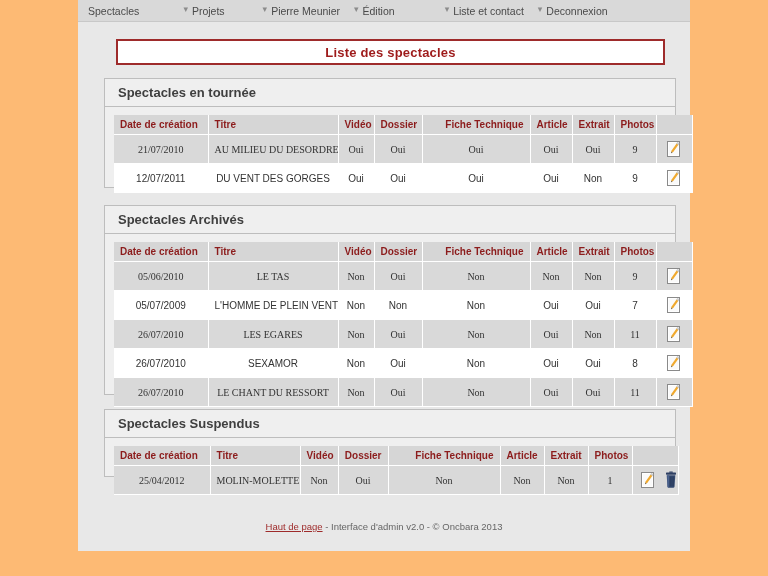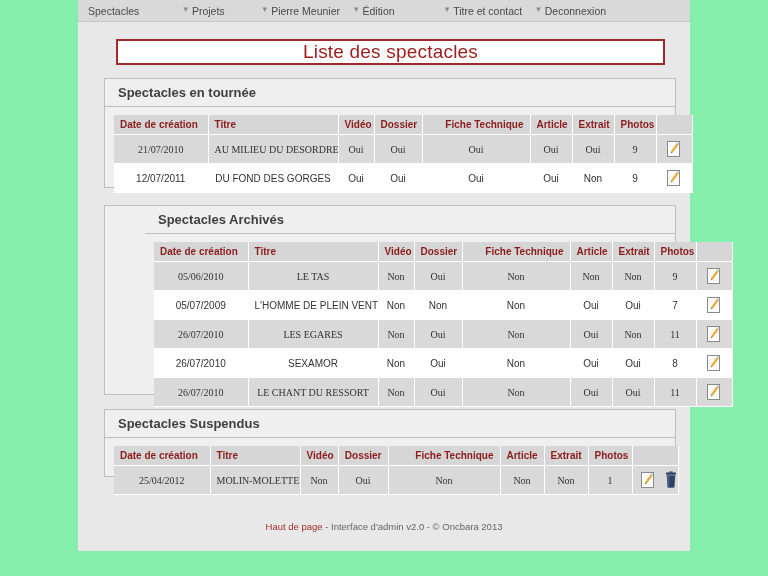--- a/index.html
+++ b/index.html
@@ -9,21 +9,21 @@
     height: 576px;
     background: #ffffff;
     font-family: "Liberation Sans", sans-serif;
     overflow: hidden;
   }
 
   #root {
     position: relative;
     width: 768px;
     height: 576px;
-    background: #86efac;
+    background: #fdba74;
   }
 
   
   .page-column {
     position: absolute;
     left: 78px;
     top: 0;
     width: 612px;
     height: 551px;
     background: #e8e8e8;
@@ -74,22 +74,22 @@
     height: 26px;
     background: #ffffff;
     border: 2px solid #9e2b2b;
     box-sizing: border-box;
     display: flex;
     align-items: center;
     justify-content: center;
   }
   .title-text {
     color: #9e1b1b;
-    font-size: 19px;
-    font-weight: normal;
+    font-size: 13px;
+    font-weight: bold;
     letter-spacing: 0.2px;
   }
 
   
   .panel {
     position: absolute;
     background: #efefef;
     border: 1px solid #bdbdbd;
     box-sizing: border-box;
   }
@@ -185,20 +185,21 @@
     position: absolute;
     left: 78px;
     top: 521px;
     width: 612px;
     text-align: center;
     font-size: 9.5px;
     color: #666666;
   }
   .footer a {
     color: #9e2b2b;
+    text-decoration: underline;
     cursor: pointer;
   }
 </style>
 </head>
 <body>
 
 <div id="root">
 
   <div class="page-column"></div>
 
@@ -208,21 +209,21 @@
     <span class="nav-sep">▾</span>
     <span class="nav-item">Projets</span>
     <span class="nav-pad nav-gap-b"></span>
     <span class="nav-sep">▾</span>
     <span class="nav-item">Pierre Meunier</span>
     <span class="nav-pad nav-gap-c"></span>
     <span class="nav-sep">▾</span>
     <span class="nav-item">Édition</span>
     <span class="nav-pad nav-gap-d"></span>
     <span class="nav-sep">▾</span>
-    <span class="nav-item">Titre et contact</span>
+    <span class="nav-item">Liste et contact</span>
     <span class="nav-pad nav-gap-e"></span>
     <span class="nav-sep">▾</span>
     <span class="nav-item">Deconnexion</span>
   </div>
 
   <div class="title-box">
     <span class="title-text">Liste des spectacles</span>
   </div>
 
   <div class="panel" style="left:104px; top:78px; width:572px; height:110px;">
@@ -272,21 +273,21 @@
                   <rect x="4" y="3" width="9" height="12" fill="#fafafa"></rect>
                   <path d="M6 13.2 L6.6 10.4 L11.6 3.4 L13.4 4.8 L8.4 11.8 Z" fill="#f0a92e"></path>
                   <path d="M11.6 3.4 L13.4 4.8 L14.3 3.6 L12.6 2.3 Z" fill="#d9d9d9" stroke="#9a9a9a" stroke-width="0.4"></path>
                   <path d="M6 13.2 L6.5 11.6 L7.5 12.4 Z" fill="#5a5a5a"></path>
                 </svg>
               </span>
             </td>
           </tr>
           <tr class="even">
             <td>12/07/2011</td>
-            <td>DU FOND DES GORGES</td>
+            <td>DU VENT DES GORGES</td>
             <td>Oui</td>
             <td>Oui</td>
             <td>Oui</td>
             <td>Oui</td>
             <td>Non</td>
             <td>9</td>
             <td class="actions">
               <span class="icon-wrap">
                 <svg class="icon-edit" viewBox="0 0 18 18">
                   <rect x="2.5" y="1.5" width="12" height="15" fill="#ffffff" stroke="#8a8a8a" stroke-width="1"></rect>
@@ -296,21 +297,21 @@
                   <path d="M6 13.2 L6.5 11.6 L7.5 12.4 Z" fill="#5a5a5a"></path>
                 </svg>
               </span>
             </td>
           </tr>
         </tbody>
       </table>
     </div>
   </div>
 
-  <div class="panel" style="left:104px; top:205px; width:572px; height:190px;padding-left:40px;">
+  <div class="panel" style="left:104px; top:205px; width:572px; height:190px;">
     <div class="panel-header">
       <span class="panel-header-text">Spectacles Archivés</span>
     </div>
     <div class="panel-body">
       <table class="grid">
         <colgroup>
           <col class="wA-date">
             <col class="wA-titre">
             <col class="wA-vid">
             <col class="wA-dos">

